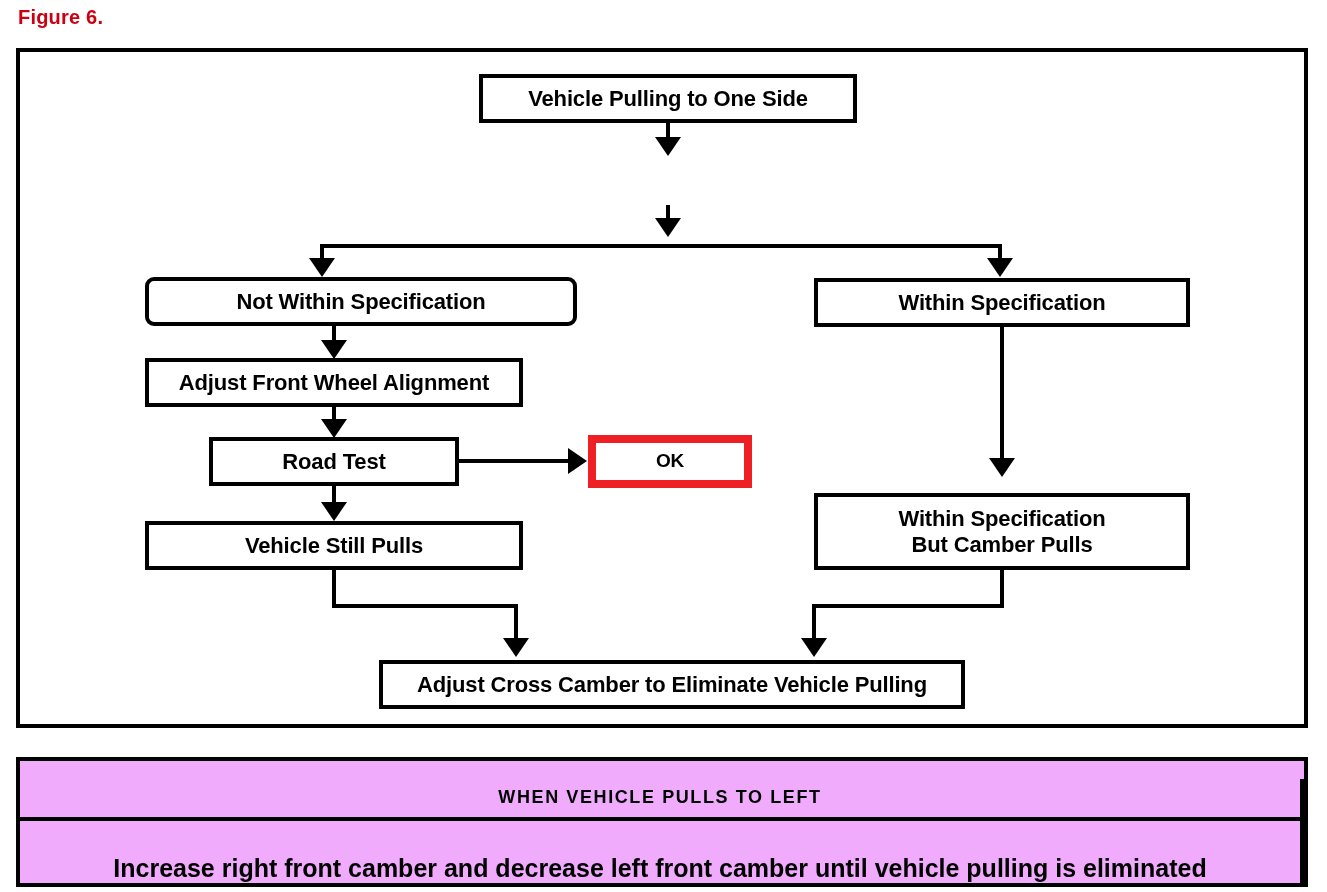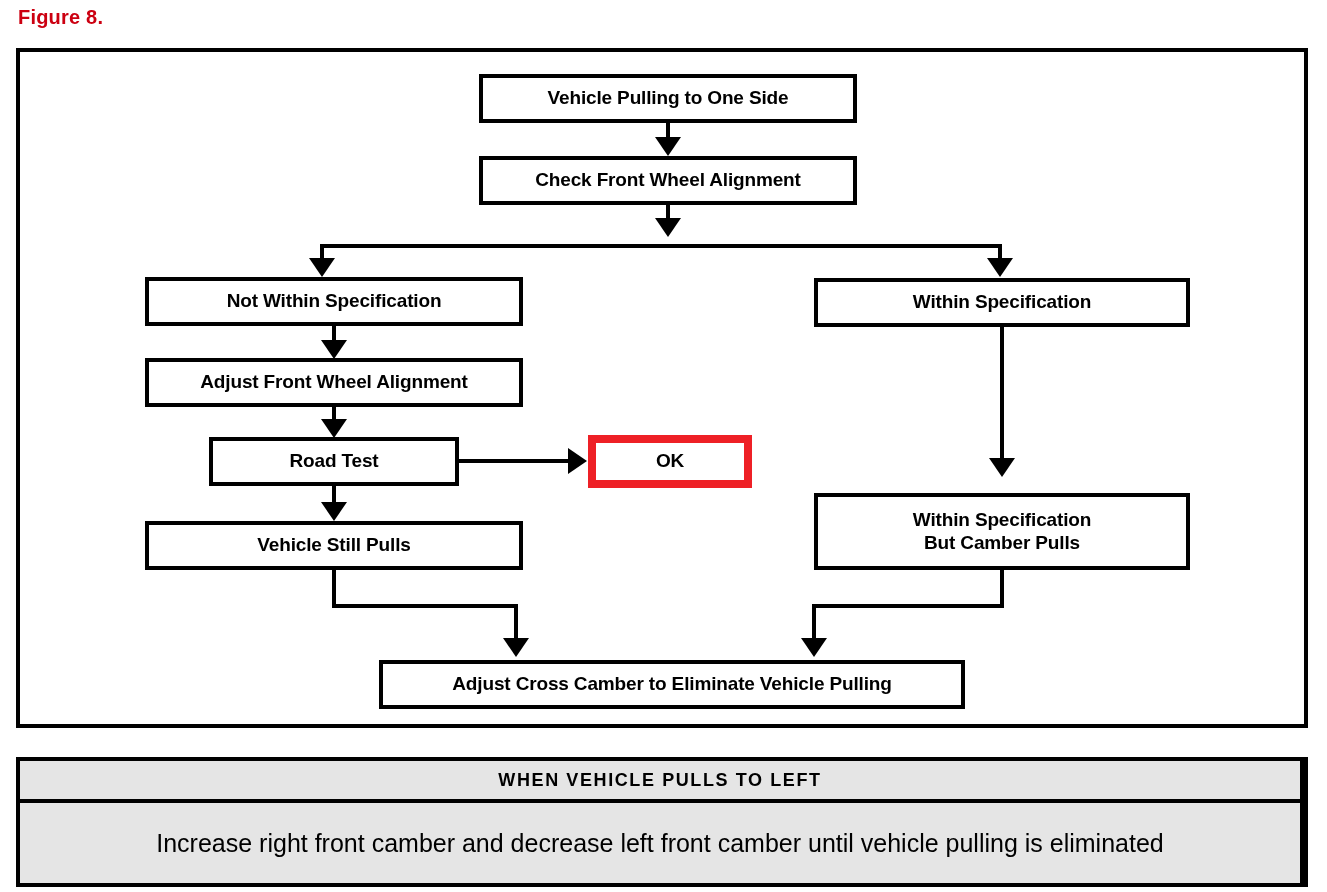--- a/index.html
+++ b/index.html
@@ -31,21 +31,21 @@
   
   .node {
     position: absolute;
     border: 4px solid #000;
     background: #fff;
     display: flex;
     align-items: center;
     justify-content: center;
     text-align: center;
     font-weight: bold;
-    font-size: 19px;
+    font-size: 22px;
     color: #000;
     letter-spacing: -0.15px;
     line-height: 1.18;
   }
   .node.ok-node {
     border: 8px solid #ee2026;
     font-size: 19px;
   }
 
   
@@ -67,22 +67,23 @@
     border-bottom: 13px solid transparent;
     border-left: 19px solid #000;
   }
 
   
   .table-wrap {
     position: absolute;
     left: 16px; top: 757px;
     width: 1292px; height: 130px;
     border: 4px solid #000;
-    background: #e5e5e5;
+    background: #f0abfc;
     display: flex;
+    align-items: flex-end;
   }
   .tbl-col {
     flex: 1 1 50%;
     display: flex;
     flex-direction: column;
     min-width: 0;
   }
   .tbl-col.left { border-right: 4px solid #000; }
   .tbl-head {
     height: 42px;
@@ -90,44 +91,42 @@
     display: flex; align-items: center; justify-content: center;
     font-size: 18px; font-weight: bold;
     letter-spacing: 1.6px;
     color: #000;
   }
   .tbl-body {
     flex: 1;
     display: flex; align-items: center; justify-content: center;
     text-align: center;
     font-size: 25px;
-    font-weight: normal;
+    font-weight: bold;
     line-height: 1.22;
     color: #000;
     padding: 0 17px;
+    margin-top: 32px;
   }
 </style>
 </head>
 <body>
 
 <div id="root">
 
-  <div class="fig-title">Figure 8.</div>
+  <div class="fig-title">Figure 6.</div>
 
   <div class="diagram-frame">
 
     <div class="node" style="left:459px; top:22px; width:378px; height:49px;">
       <span>Vehicle Pulling to One Side</span>
     </div>
 
-    <div class="node" style="left:459px; top:104px; width:378px; height:49px;">
-      <span>Check Front Wheel Alignment</span>
-    </div>
-
-    <div class="node" style="left:125px; top:225px; width:378px; height:49px;">
+
+    <div class="node" style="left:125px; top:225px; width:432px; height:49px;border-radius:9px;">
       <span>Not Within Specification</span>
     </div>
 
     <div class="node" style="left:189px; top:385px; width:250px; height:49px;">
       <span>Road Test</span>
     </div>
 
     <div class="node" style="left:125px; top:306px; width:378px; height:49px;">
       <span>Adjust Front Wheel Alignment</span>
     </div>

